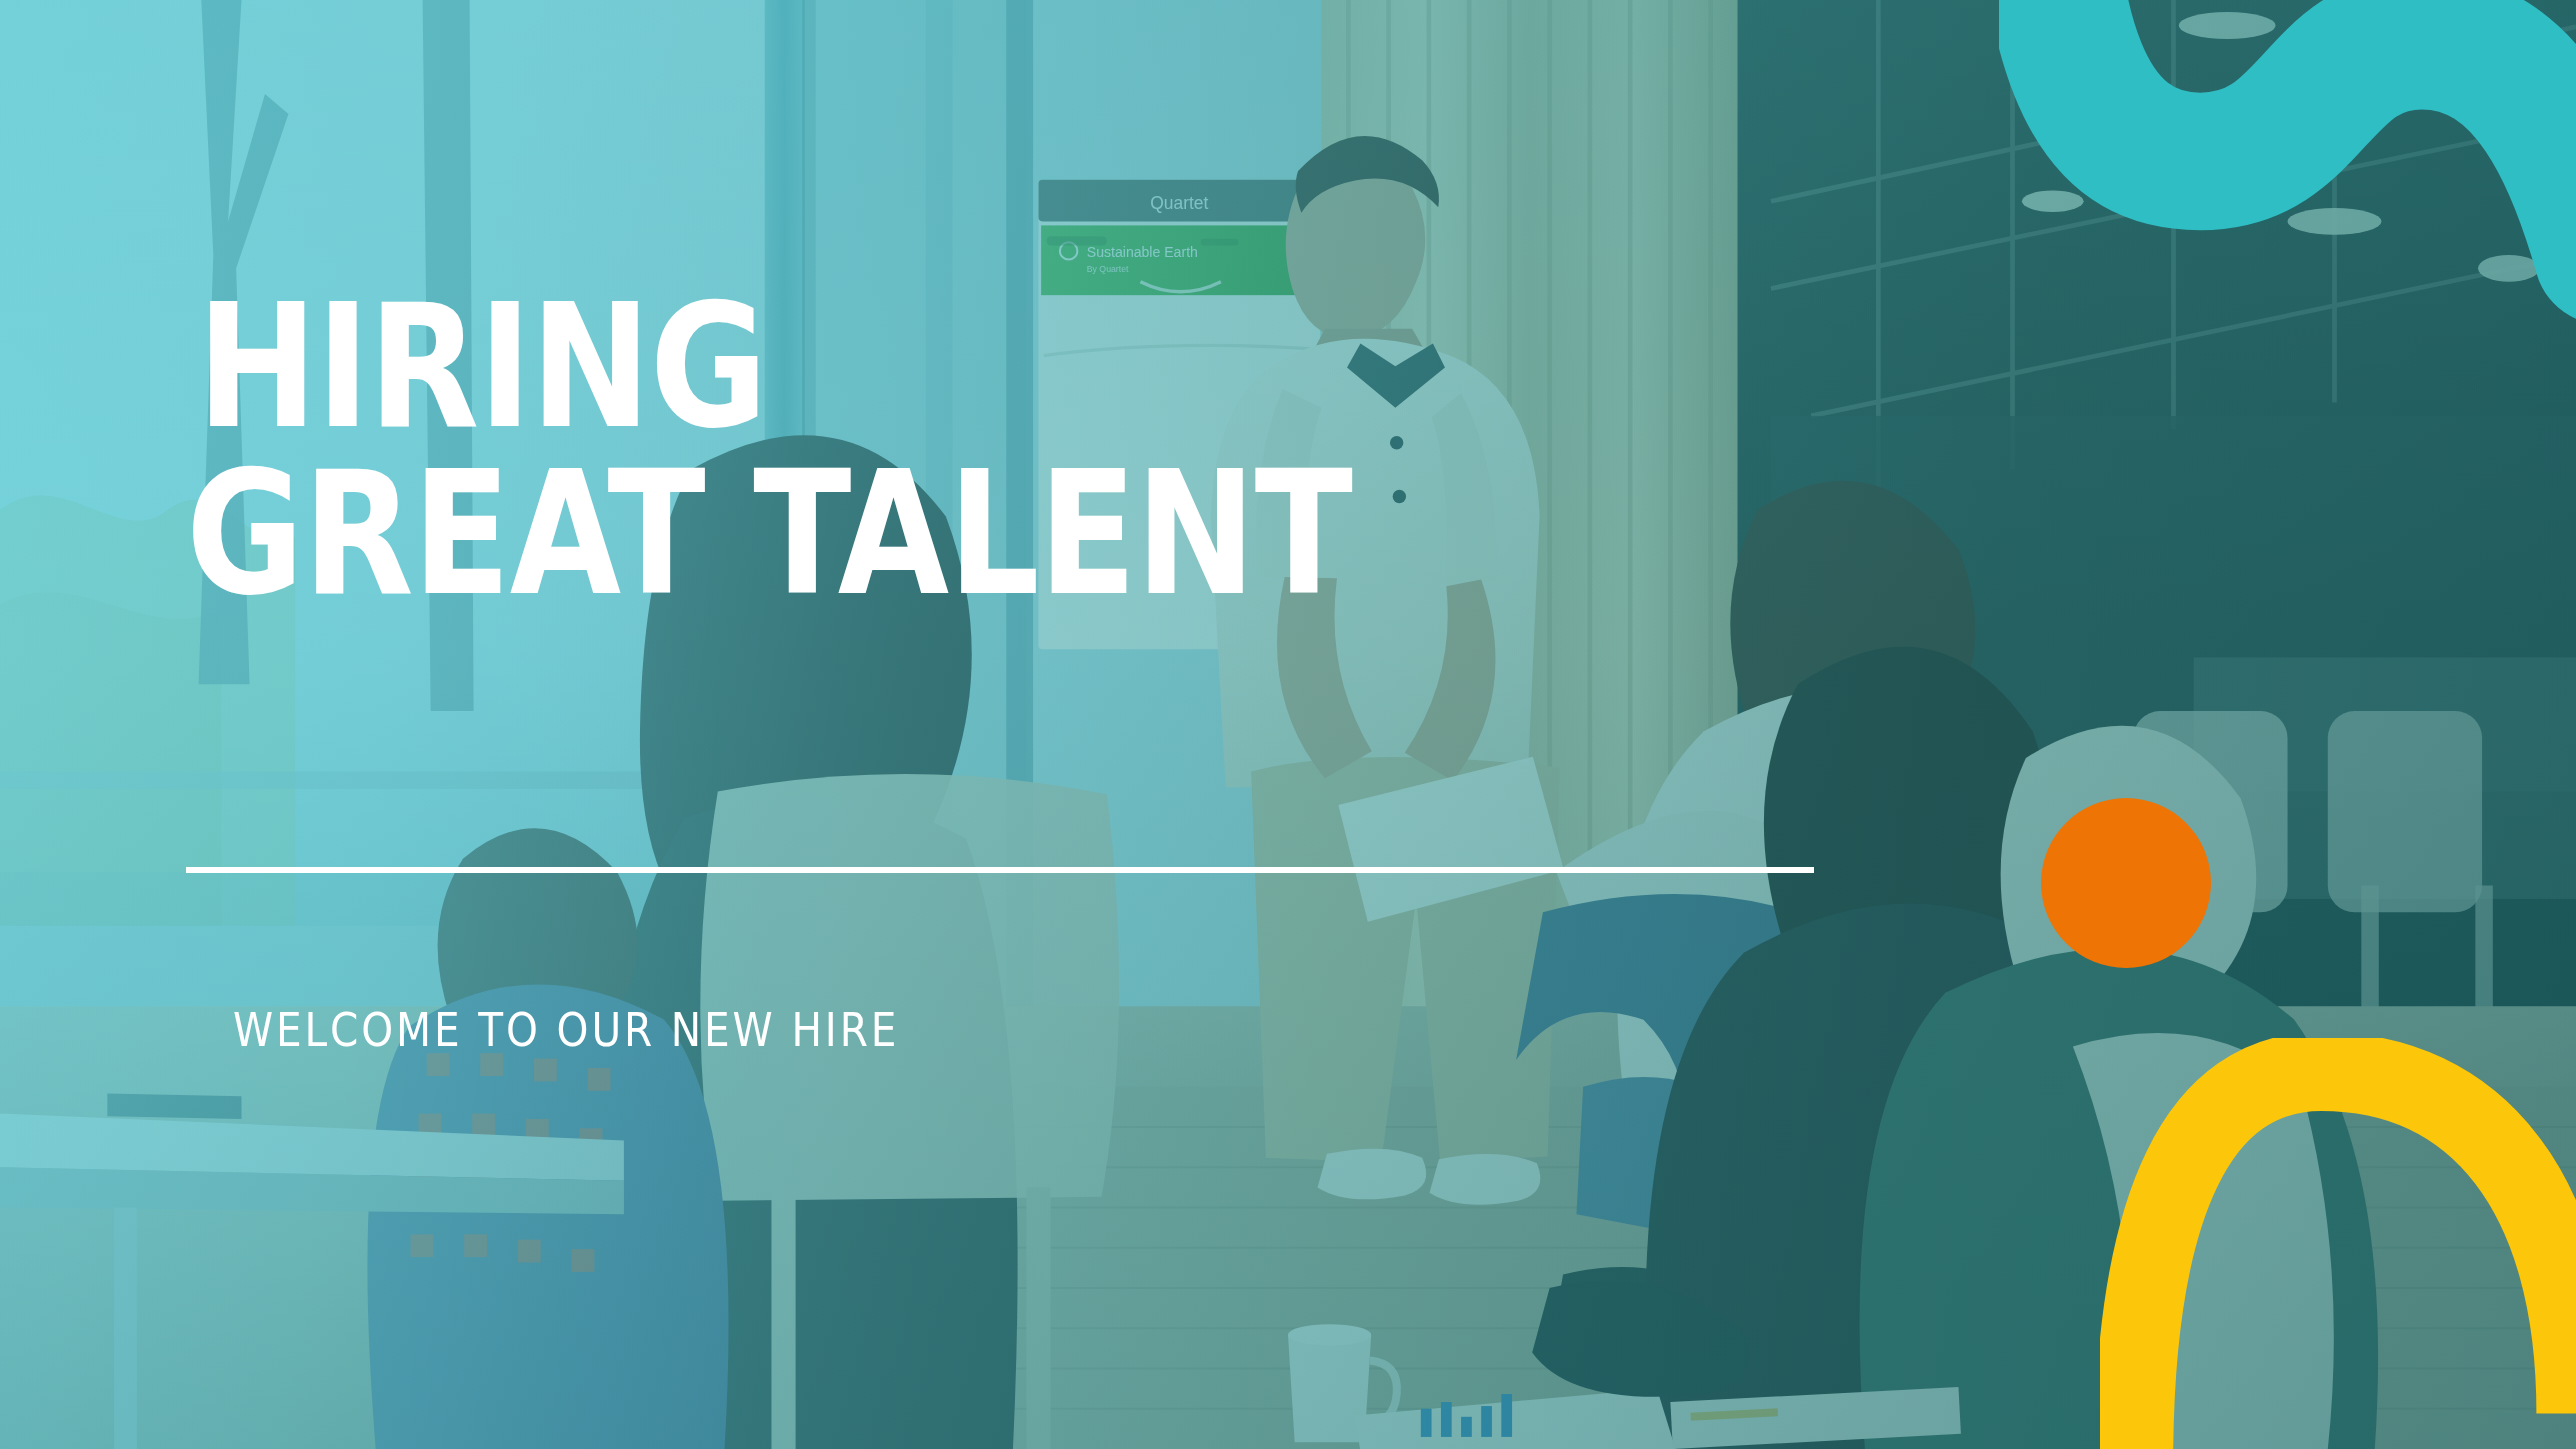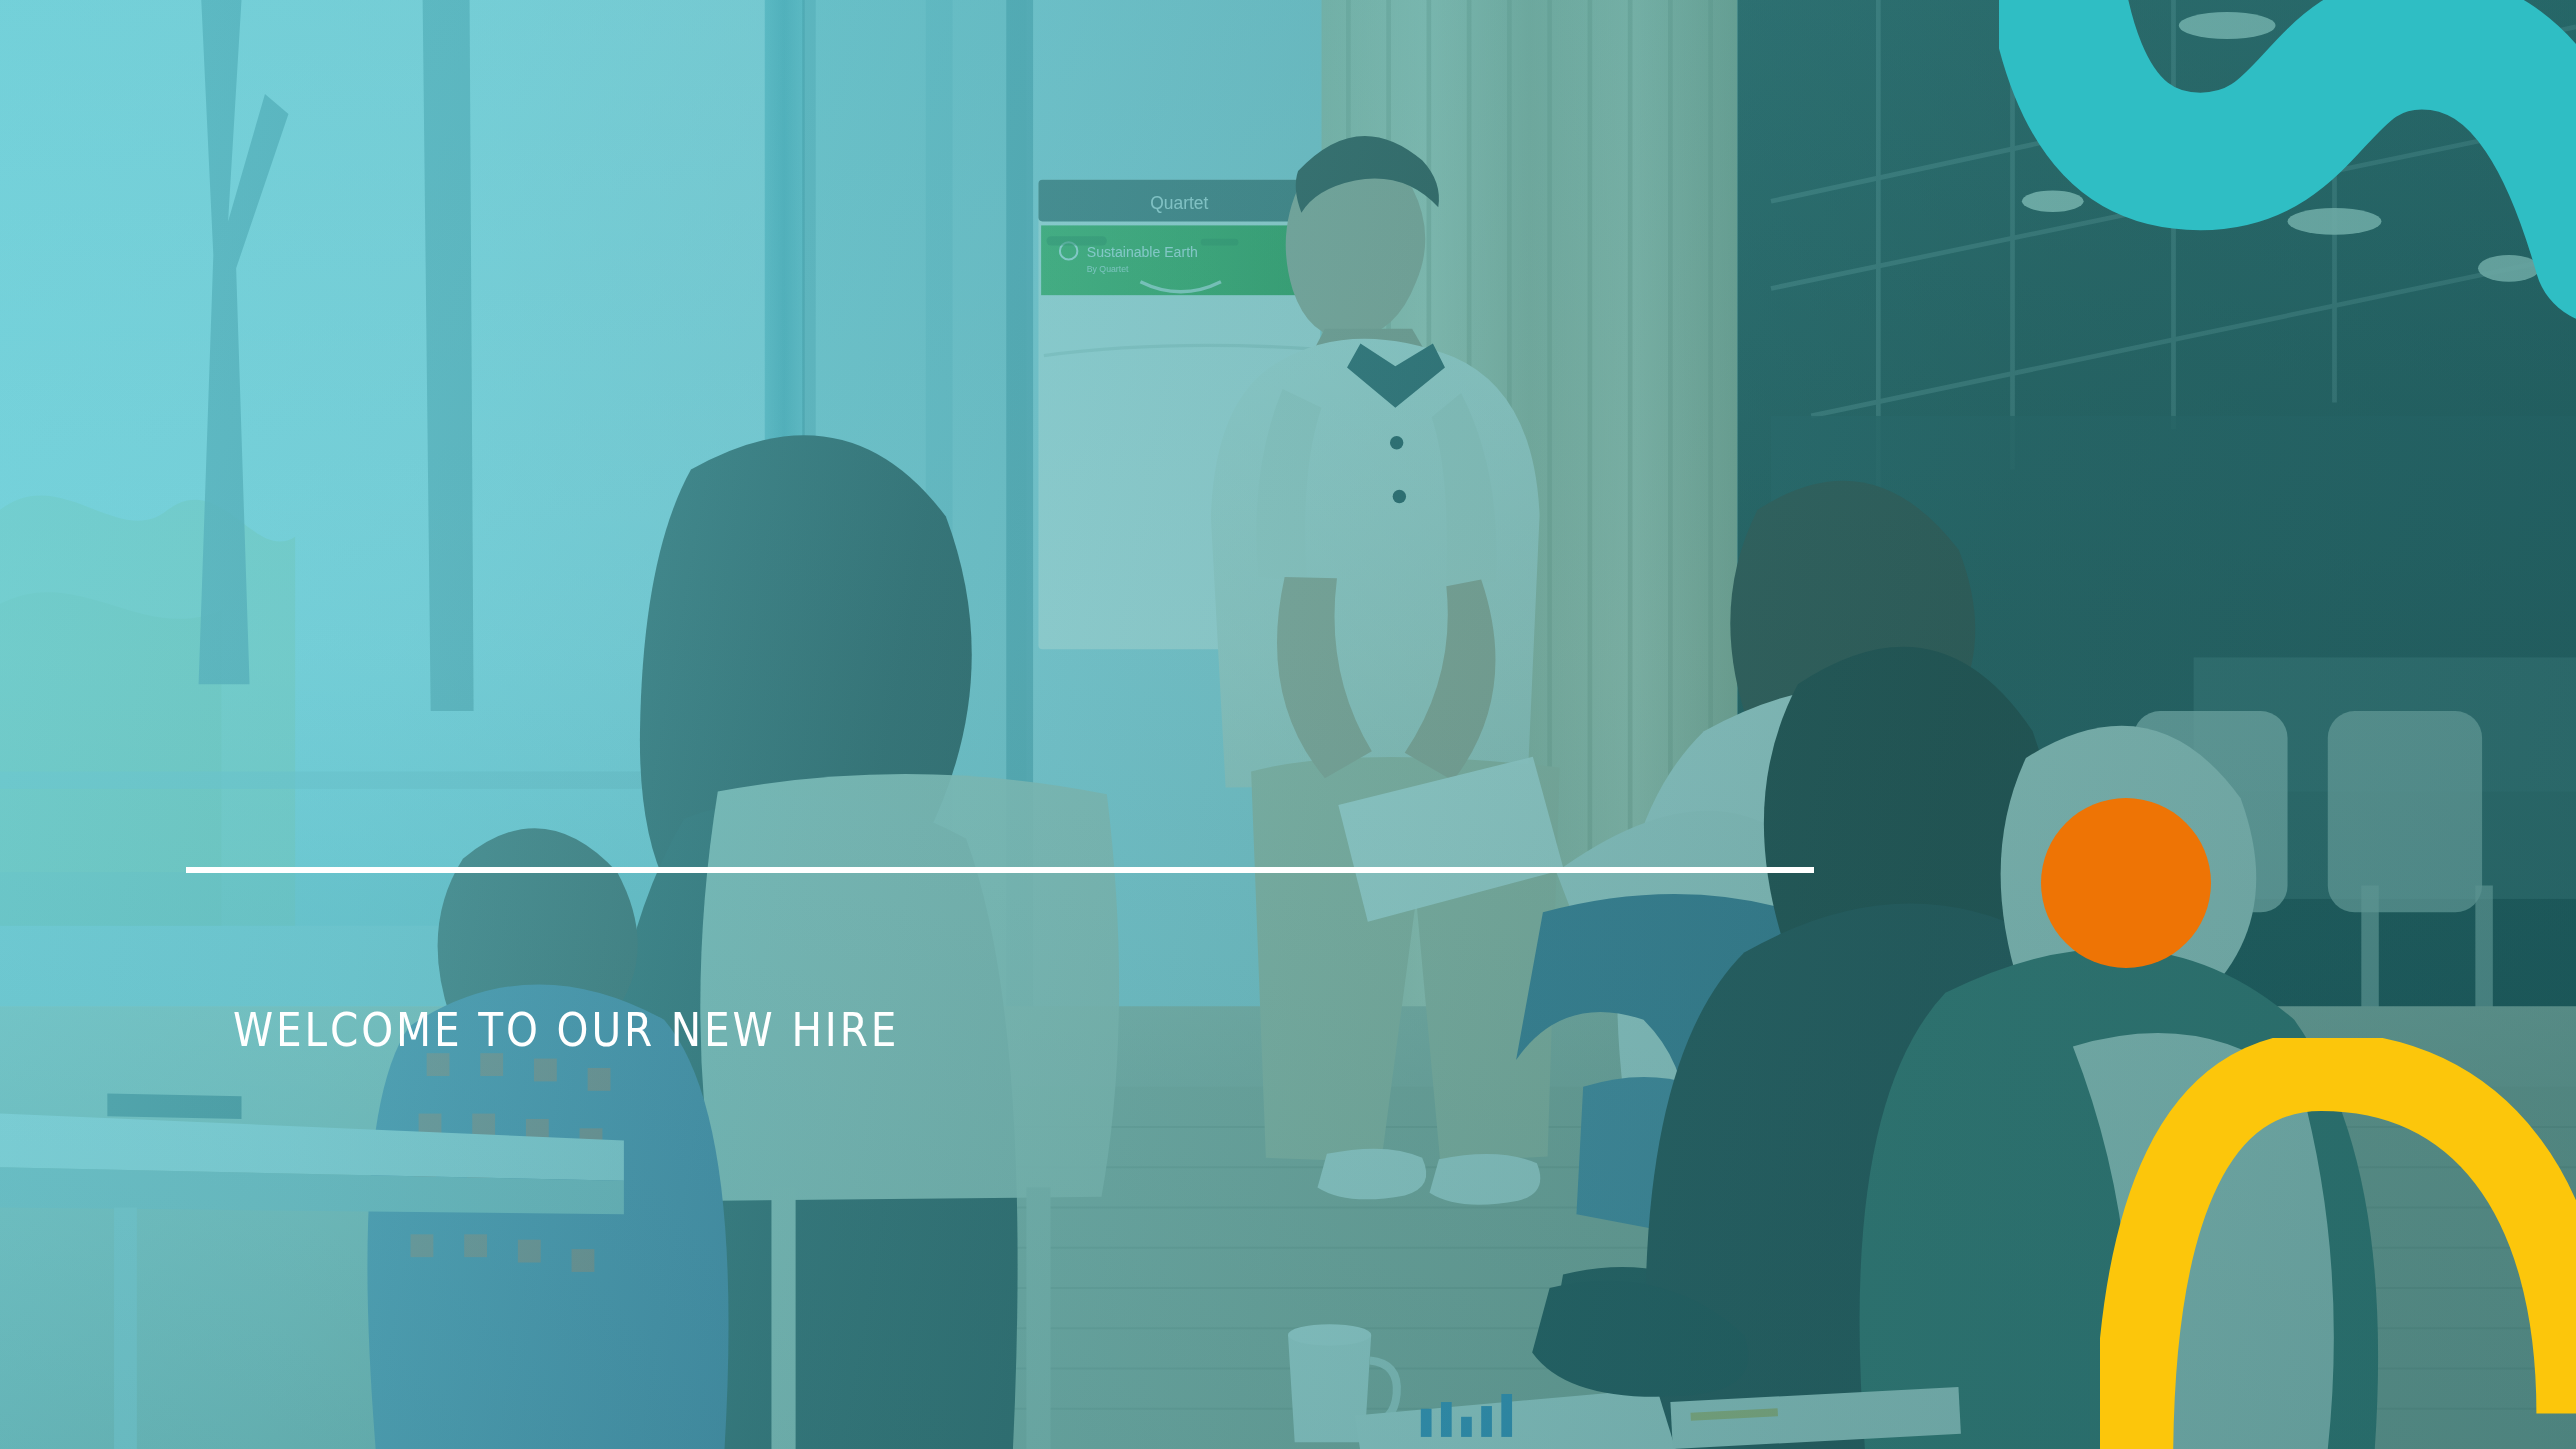--- a/index.html
+++ b/index.html
@@ -344,19 +344,23 @@
   <div class="deco" id="circle"></div>
 
   <div class="deco" id="ring">
     <svg viewBox="0 0 710 640" width="476" height="429" aria-hidden="true">
       <path d="M710,560
                C710,230 560,50 330,50
                C150,50 50,240 50,640" fill="none" stroke="#fcc60b" stroke-width="118" stroke-linecap="butt"></path>
     </svg>
   </div>
 
+  <div id="copy">
+    <div class="headline" id="headline-1">HIRING</div>
+    <div class="headline" id="headline-2">GREAT TALENT</div>
+  </div>
 
   <div id="divider"></div>
 
   <div id="subtitle">WELCOME TO OUR NEW HIRE</div>
 
 </div>
 
 
 </body></html>

